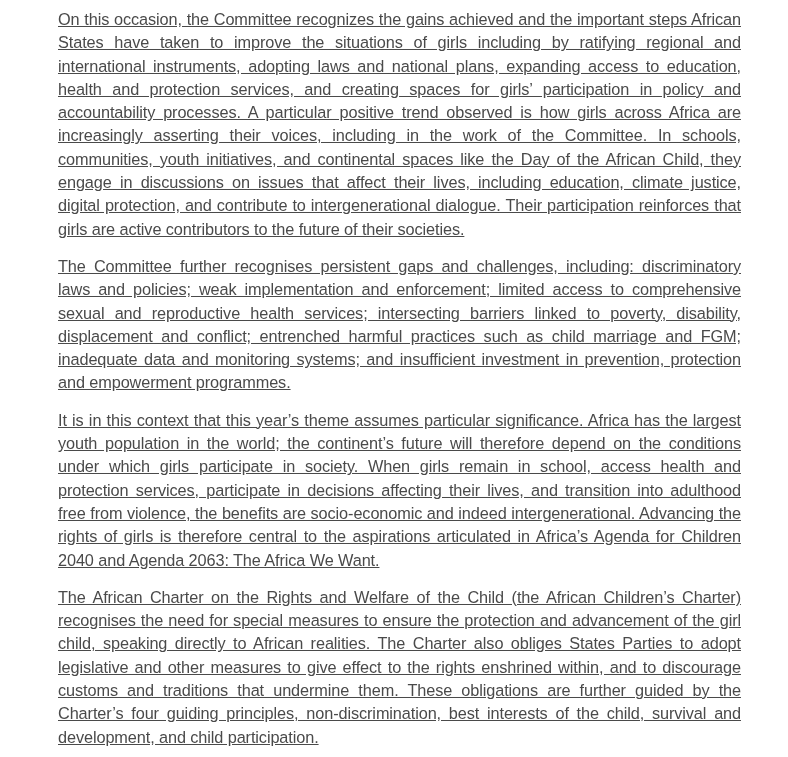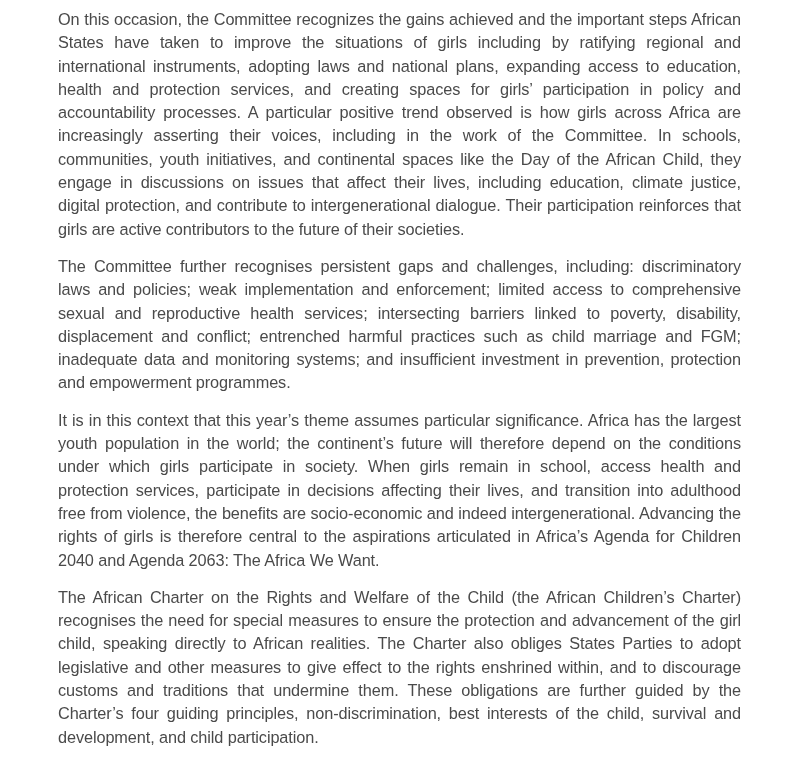--- a/index.html
+++ b/index.html
@@ -18,20 +18,21 @@
       width: 683px;
     }
     .para {
       margin: 0 0 14px 0;
       font-family: "Liberation Sans", sans-serif;
       font-size: 16.3px;
       line-height: 23.3px;
       color: #4a4a4a;
       text-align: justify;
       letter-spacing: -0.1px;
+      text-decoration: underline;
     }
   </style>
 </head>
 <body>
 
 <div class="document">
   <p class="para">On this occasion, the Committee recognizes the gains achieved and the important steps African States have taken to improve the situations of girls including by ratifying regional and international instruments, adopting laws and national plans, expanding access to education, health and protection services, and creating spaces for girls’ participation in policy and accountability processes. A particular positive trend observed is how girls across Africa are increasingly asserting their voices, including in the work of the Committee. In schools, communities, youth initiatives, and continental spaces like the Day of the African Child, they engage in discussions on issues that affect their lives, including education, climate justice, digital protection, and contribute to intergenerational dialogue. Their participation reinforces that girls are active contributors to the future of their societies.</p>
   <p class="para">The Committee further recognises persistent gaps and challenges, including: discriminatory laws and policies; weak implementation and enforcement; limited access to comprehensive sexual and reproductive health services; intersecting barriers linked to poverty, disability, displacement and conflict; entrenched harmful practices such as child marriage and FGM; inadequate data and monitoring systems; and insufficient investment in prevention, protection and empowerment programmes.</p>
   <p class="para">It is in this context that this year’s theme assumes particular significance. Africa has the largest youth population in the world; the continent’s future will therefore depend on the conditions under which girls participate in society. When girls remain in school, access health and protection services, participate in decisions affecting their lives, and transition into adulthood free from violence, the benefits are socio-economic and indeed intergenerational. Advancing the rights of girls is therefore central to the aspirations articulated in Africa’s Agenda for Children 2040 and Agenda 2063: The Africa We Want.</p>
   <p class="para">The African Charter on the Rights and Welfare of the Child (the African Children’s Charter) recognises the need for special measures to ensure the protection and advancement of the girl child, speaking directly to African realities. The Charter also obliges States Parties to adopt legislative and other measures to give effect to the rights enshrined within, and to discourage customs and traditions that undermine them. These obligations are further guided by the Charter’s four guiding principles, non-discrimination, best interests of the child, survival and development, and child participation.</p>

